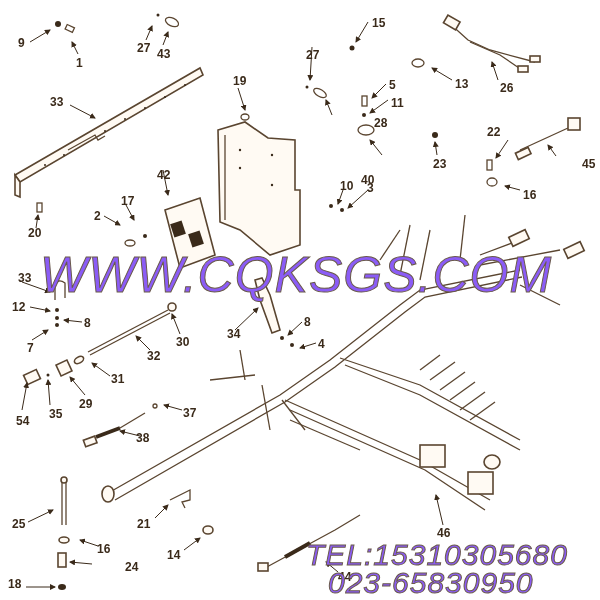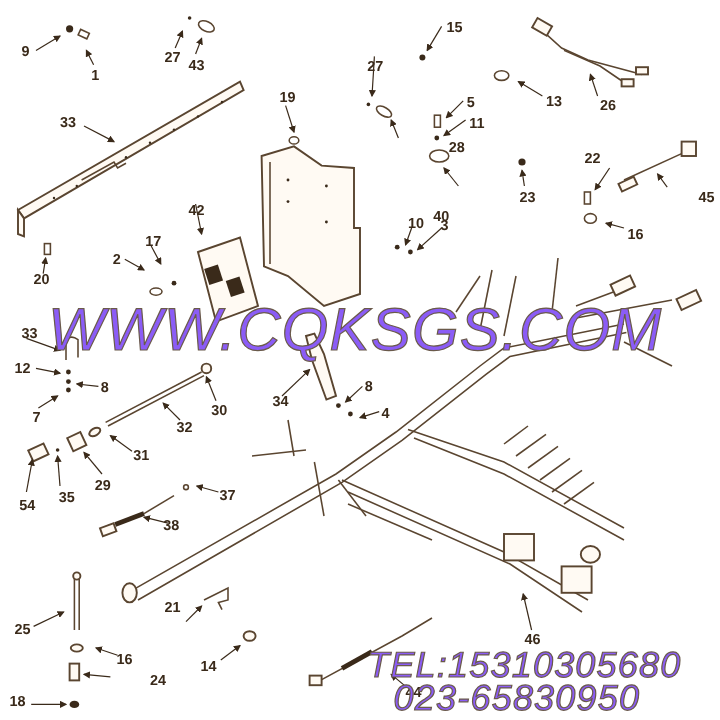--- a/index.html
+++ b/index.html
@@ -255,21 +255,21 @@
     <div class="callout" style="left: 304px; top: 316px;">8</div>
     <div class="callout" style="left: 318px; top: 338px;">4</div>
     <div class="callout" style="left: 147px; top: 350px;">32</div>
     <div class="callout" style="left: 111px; top: 373px;">31</div>
     <div class="callout" style="left: 16px; top: 415px;">54</div>
     <div class="callout" style="left: 49px; top: 408px;">35</div>
     <div class="callout" style="left: 79px; top: 398px;">29</div>
     <div class="callout" style="left: 183px; top: 407px;">37</div>
     <div class="callout" style="left: 136px; top: 432px;">38</div>
     <div class="callout" style="left: 12px; top: 518px;">25</div>
-    <div class="callout" style="left: 137px; top: 500px;">21</div>
+    <div class="callout" style="left: 137px; top: 518px;">21</div>
     <div class="callout" style="left: 97px; top: 543px;">16</div>
     <div class="callout" style="left: 91px; top: 561px; margin-left: 34px;">24</div>
     <div class="callout" style="left: 167px; top: 549px;">14</div>
     <div class="callout" style="left: 8px; top: 578px;">18</div>
     <div class="callout" style="left: 338px; top: 571px;">44</div>
     <div class="callout" style="left: 437px; top: 527px;">46</div>
   </div>
 
 <div class="wm wm-url">WWW.CQKSGS.COM</div>
 <div class="wm wm-tel">TEL:15310305680</div>

